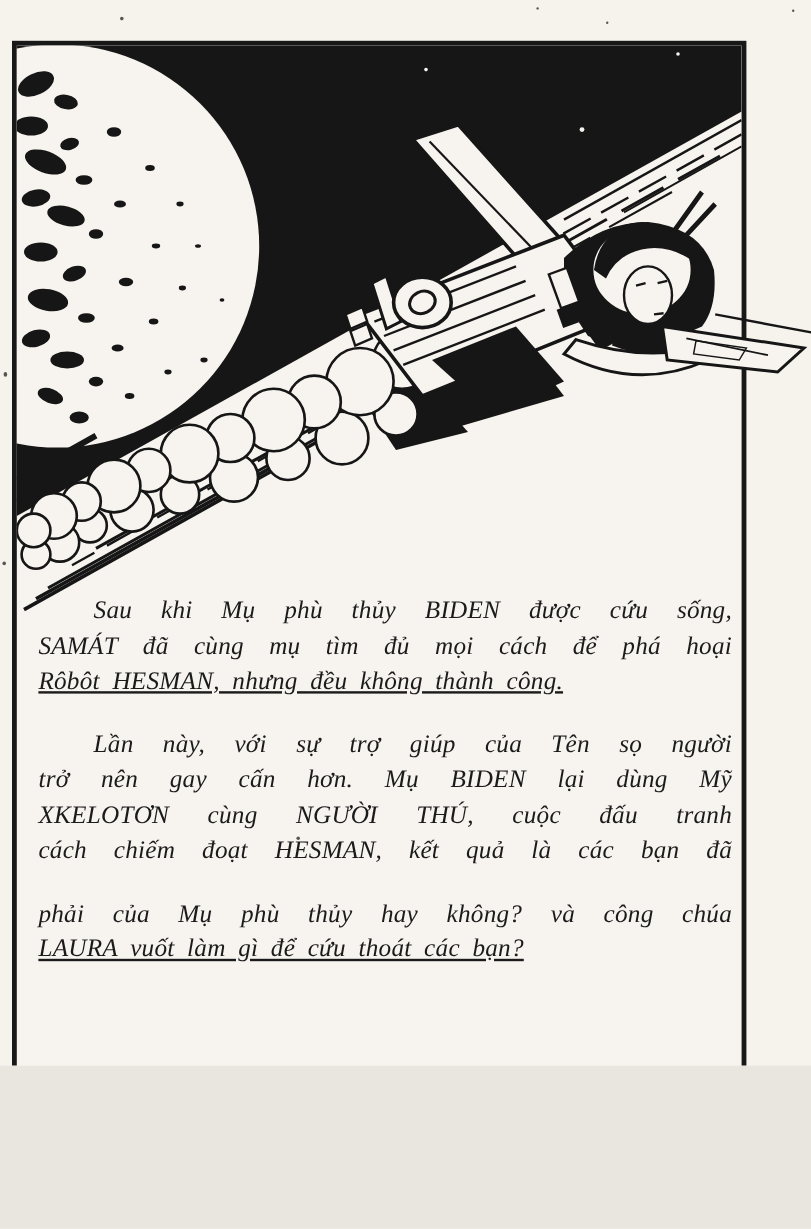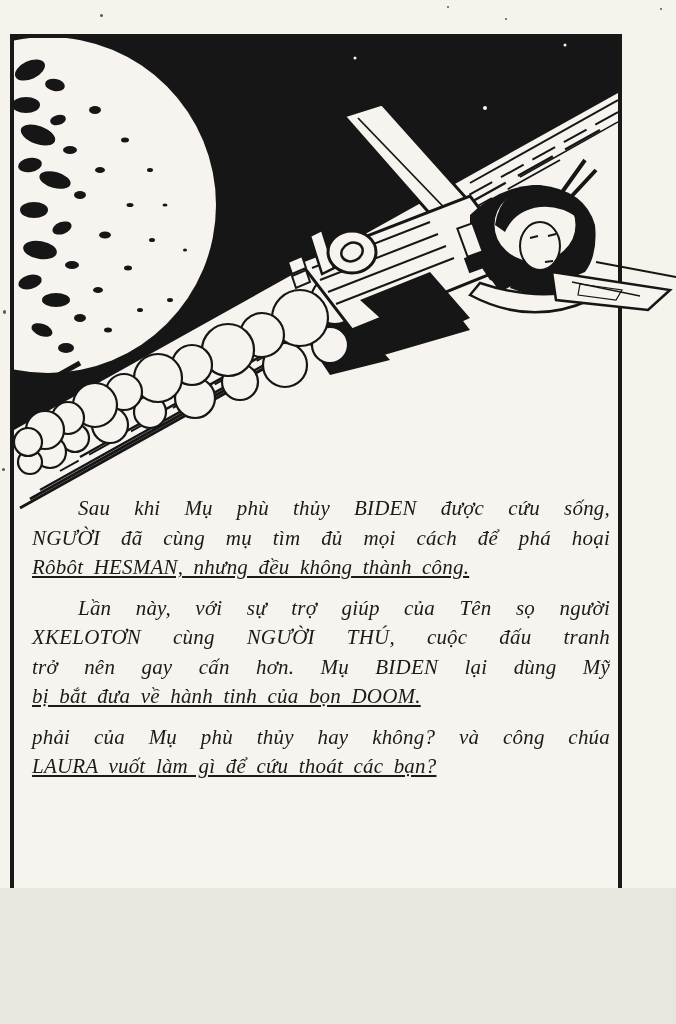--- a/index.html
+++ b/index.html
@@ -7,21 +7,21 @@
   .page{position:relative;width:676px;height:888px;background:#f6f3ed;overflow:hidden;
         font-family:"Liberation Serif",serif;color:#1b1b1b;}
   
   .frame{position:absolute;left:10px;top:34px;width:612px;height:925px;
          border:4px solid #181818;box-sizing:border-box;background:#f7f4ef;z-index:1;}
   
   .art{position:absolute;left:0;top:0;width:676px;height:520px;z-index:2;}
   
   .story{position:absolute;left:32px;top:494px;width:578px;z-index:2;
          font-style:italic;font-size:21px;word-spacing:0.24em;letter-spacing:0.2px;}
-  .para + .para{margin-top:11px;}
+  .para + .para{margin-top:23px;}
   .line{line-height:29.5px;min-height:29.5px;text-align:justify;text-align-last:justify;white-space:normal;}
   .line.end{text-align-last:left;text-decoration:underline;}
   .line.first{text-indent:46px;}
   
   .scan-credit{position:absolute;left:505px;top:958px;z-index:4;white-space:nowrap;
       font-family:"Liberation Serif",serif;font-weight:800;font-size:19px;letter-spacing:0.5px;color:#141414;}
   .team-credit{position:absolute;left:512px;top:979px;z-index:3;white-space:nowrap;
       font-family:"Liberation Serif",serif;font-weight:700;font-size:19px;letter-spacing:3px;
       color:rgba(246,244,239,0.15);-webkit-text-stroke:1.3px rgba(45,45,45,0.85);}
   .watermark{position:absolute;left:420px;top:963px;z-index:5;white-space:nowrap;
@@ -188,28 +188,28 @@
       <polygon points="552,272 670,290 648,310 556,300" fill="#f7f4ef" stroke="#161616" stroke-width="2.5"></polygon>
       <path d="M572 282 L640 296" stroke="#161616" stroke-width="1.5" fill="none"></path>
       <polygon points="580,284 622,290 616,300 578,295" fill="none" stroke="#161616" stroke-width="1.2"></polygon>
     </g>
     <path d="M596 262 L676 277" stroke="#161616" stroke-width="2" fill="none"></path>
   </svg>
 
   <div class="story">
     <div class="para">
       <div class="line first">Sau khi Mụ phù thủy BIDEN được cứu sống,</div>
-      <div class="line">NGƯỜI đã cùng mụ tìm đủ mọi cách để phá hoại</div>
+      <div class="line">SAMÁT đã cùng mụ tìm đủ mọi cách để phá hoại</div>
       <div class="line end">Rôbôt HESMAN, nhưng đều không thành công.</div>
     </div>
     <div class="para">
       <div class="line first">Lần này, với sự trợ giúp của Tên sọ người</div>
+      <div class="line">trở nên gay cấn hơn. Mụ BIDEN lại dùng Mỹ</div>
       <div class="line">XKELOTƠN cùng NGƯỜI THÚ, cuộc đấu tranh</div>
-      <div class="line">trở nên gay cấn hơn. Mụ BIDEN lại dùng Mỹ</div>
-      <div class="line end">bị bắt đưa về hành tinh của bọn DOOM.</div>
+      <div class="line">cách chiếm đoạt HESMAN, kết quả là các bạn đã</div>
     </div>
     <div class="para">
       <div class="line">phải của Mụ phù thủy hay không? và công chúa</div>
       <div class="line end">LAURA vuốt làm gì để cứu thoát các bạn?</div>
     </div>
     <div class="para">
     </div>
   </div>
 
   <svg class="mascot" viewBox="0 0 130 80" aria-hidden="true">

